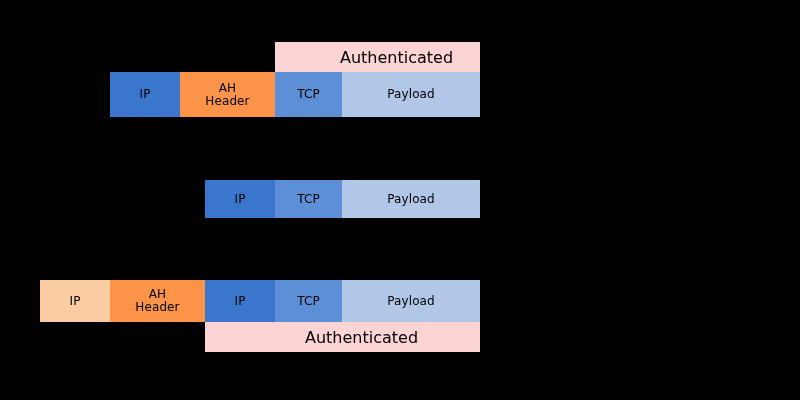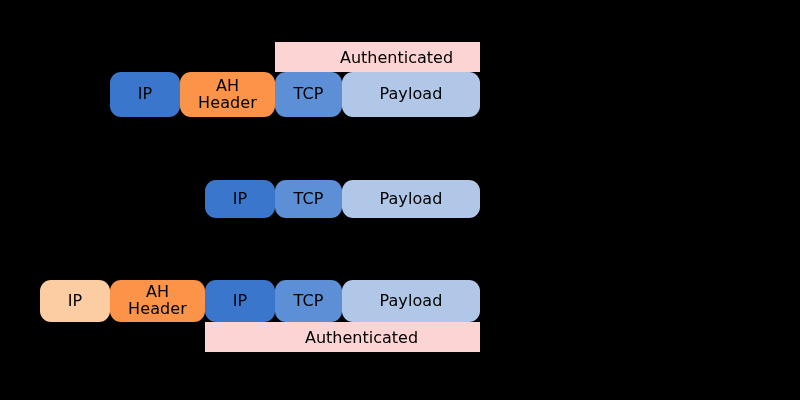--- a/index.html
+++ b/index.html
@@ -20,25 +20,24 @@
   }
   .block {
     position: absolute;
     box-sizing: border-box;
     display: flex;
     align-items: center;
     justify-content: center;
     text-align: center;
     color: #000000;
     font-family: "DejaVu Sans", sans-serif;
-    font-size: 16px;
+    font-size: 12px;
     line-height: 1.05;
     white-space: pre-line;
     letter-spacing: 0.1px;
-    border-radius: 11px;
   }
   .band {
     position: absolute;
     box-sizing: border-box;
     display: flex;
     align-items: center;
     justify-content: center;
     color: #000000;
     font-family: "DejaVu Sans", sans-serif;
     font-size: 16px;

